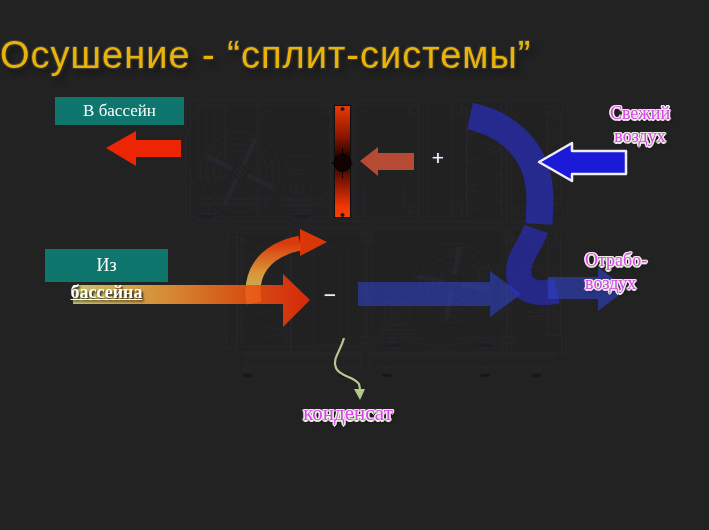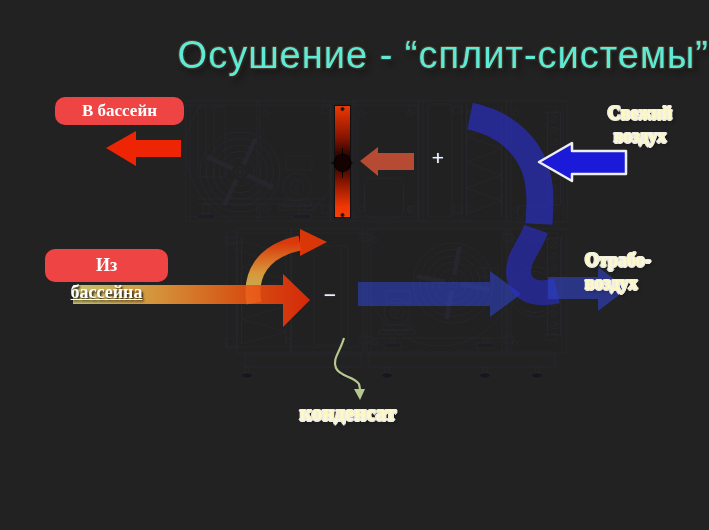--- a/index.html
+++ b/index.html
@@ -8,38 +8,38 @@
     font-family:"Liberation Serif",serif;
     background:
       radial-gradient(120% 95% at 36% 42%, rgba(255,255,255,0.16), rgba(255,255,255,0) 62%),
       linear-gradient(73deg, rgba(255,255,255,0) 10%, rgba(255,255,255,0.16) 15%, rgba(255,255,255,0.02) 20%, rgba(255,255,255,0) 26%, rgba(255,255,255,0.11) 31%, rgba(255,255,255,0) 38%, rgba(255,255,255,0.05) 55%, rgba(255,255,255,0) 62%),
       radial-gradient(55% 40% at 0% 0%, rgba(12,10,14,0.50), rgba(12,10,14,0) 70%),
       radial-gradient(70% 55% at 104% 104%, rgba(10,8,12,0.45), rgba(10,8,12,0) 65%),
       linear-gradient(100deg, #6f6b74 0%, #8d8992 28%, #878era 0%, #858189 46%, #716d76 65%, #5d5961 85%, #534f57 100%);
   }
   .abs{position:absolute;}
   #title{
-    left:0;right:0;top:34px;text-align:right;
+    left:0;right:0;top:34px;text-align:left;
     font-family:"Liberation Sans",sans-serif;
-    font-size:38px;letter-spacing:1px;color:#5eead4;
+    font-size:38px;letter-spacing:1px;color:#eab308;
     text-shadow:-1px -1px 0 rgba(95,88,62,.4), 1px -1px 0 rgba(95,88,62,.4),
                 -1px 1px 0 rgba(95,88,62,.4), 2px 2px 1px rgba(45,40,32,.7),
                 4px 5px 6px rgba(0,0,0,.45);
   }
   .blackbox{
-    background:#ef4444;color:#fff;font-weight:bold;font-size:17px;
-    display:flex;align-items:center;justify-content:center;border-radius:10px;
+    background:#0f766e;color:#fff;font-weight:normal;font-size:17px;
+    display:flex;align-items:center;justify-content:center;
   }
   .whiteline{
     color:#fff;font-weight:bold;font-size:18px;text-align:center;
     text-shadow:1.5px 1.5px 2px rgba(15,15,15,.9);
     text-decoration:underline;
   }
   .outlined{
-    color:#fef9c3;font-weight:bold;font-size:18px;line-height:23px;
+    color:#d946ef;font-weight:normal;font-size:18px;line-height:23px;
     text-shadow:-1.5px 0 #efeee6, 1.5px 0 #efeee6, 0 -1.5px #efeee6, 0 1.5px #efeee6,
                 -1px -1px #efeee6, 1px -1px #efeee6, -1px 1px #efeee6, 1px 1px #efeee6,
                 3px 3px 3px rgba(0,0,0,.30);
   }
   .sign{
     font-family:"Liberation Sans",sans-serif;color:#f2f4f6;font-size:21px;
     transform:translate(-50%,-50%);text-shadow:0 0 1px rgba(180,200,255,.8);
   }
 </style>
 </head>

